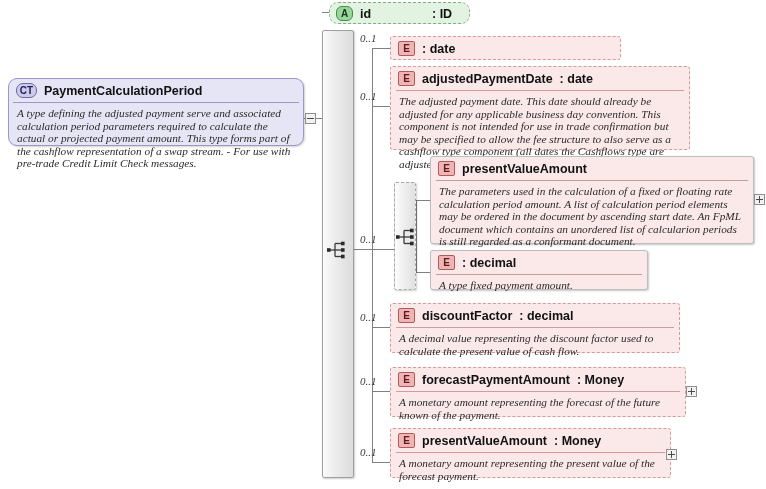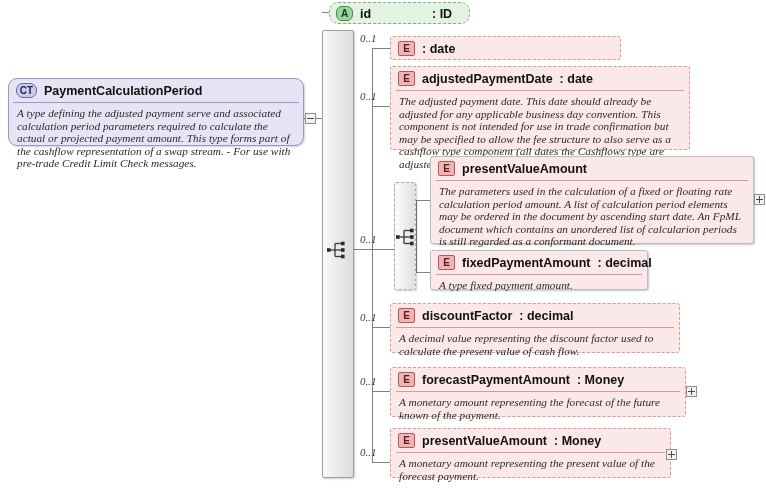--- a/index.html
+++ b/index.html
@@ -284,21 +284,20 @@
     </div>
     <div class="sep"></div>
     <div class="doc">The parameters used in the calculation of a fixed or floating rate calculation period amount. A list of calculation period elements may be ordered in the document by ascending start date. An FpML document which contains an unordered list of calcularion periods is still regarded as a conformant document.</div>
   </div>
   <div class="line h" style="left:754px;top:200px;width:6px;"></div>
   <div class="toggle plus" style="left:754px;top:194px;"></div>
 
   <div class="node el-box solid" style="left:430px;top:250px;width:218px;height:40px;">
     <div class="title">
       <span class="badge e">E</span>
-      <span>fixedPaymentAmount</span>
       <span>: decimal</span>
     </div>
     <div class="sep"></div>
     <div class="doc">A type fixed payment amount.</div>
   </div>
 
   <div class="node el-box" style="left:390px;top:303px;width:290px;height:50px;">
     <div class="title">
       <span class="badge e">E</span>
       <span>discountFactor</span>

